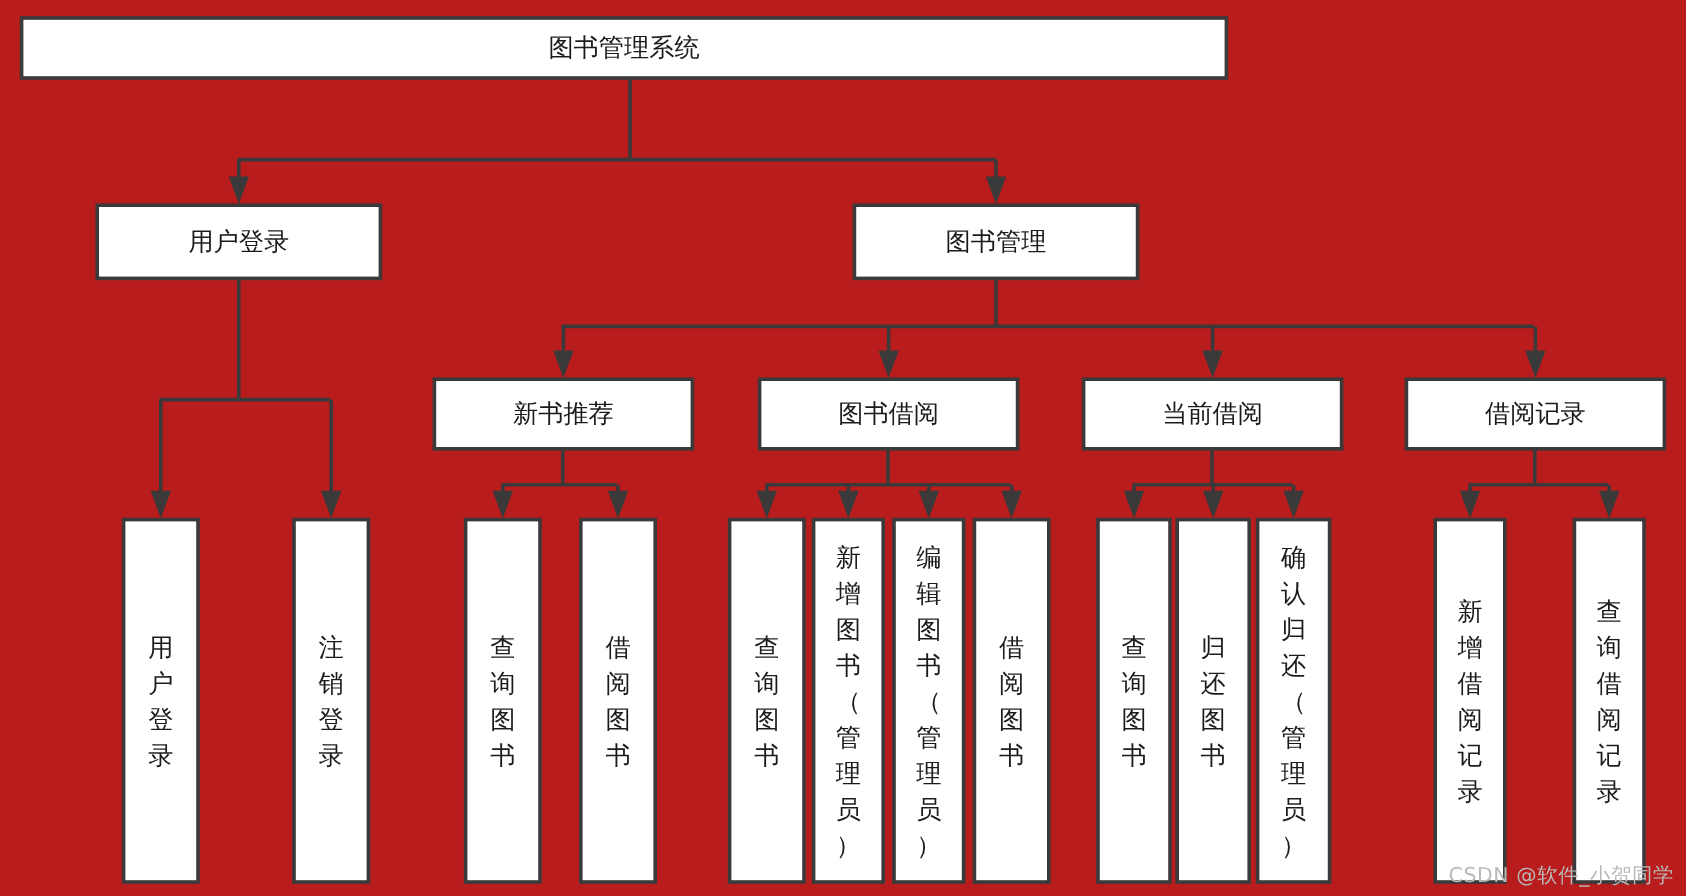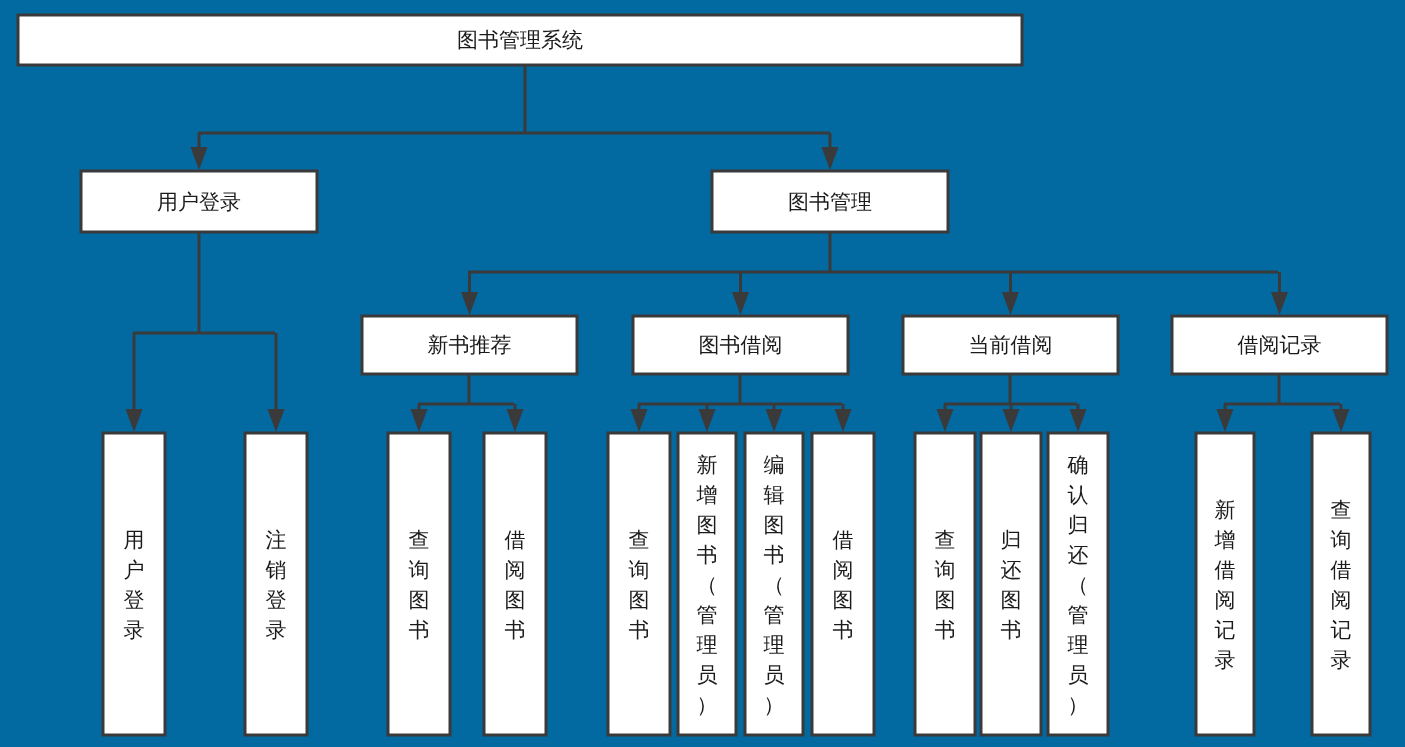--- a/index.html
+++ b/index.html
@@ -8,21 +8,21 @@
     padding: 0;
     background: #ffffff;
   }
   body {
     font-family: "DejaVu Sans", "Liberation Sans", sans-serif;
   }
   #diagram-root {
     position: relative;
     width: 1405px;
     height: 747px;
-    background: #0369a1;
+    background: #b91c1c;
     overflow: hidden;
   }
   svg.diagram-canvas {
     position: absolute;
     left: 0;
     top: 0;
     width: 1405px;
     height: 747px;
     display: block;
   }
@@ -252,13 +252,14 @@
         <g>
           <rect x="1196" y="433" width="58" height="302" class="node-box"></rect>
           <text x="1225" y="517" class="node-label-v"><tspan x="1225" dy="0">新</tspan><tspan x="1225" dy="30">增</tspan><tspan x="1225" dy="30">借</tspan><tspan x="1225" dy="30">阅</tspan><tspan x="1225" dy="30">记</tspan><tspan x="1225" dy="30">录</tspan></text>
         </g>
         <g>
           <rect x="1312" y="433" width="58" height="302" class="node-box"></rect>
           <text x="1341" y="517" class="node-label-v"><tspan x="1341" dy="0">查</tspan><tspan x="1341" dy="30">询</tspan><tspan x="1341" dy="30">借</tspan><tspan x="1341" dy="30">阅</tspan><tspan x="1341" dy="30">记</tspan><tspan x="1341" dy="30">录</tspan></text>
         </g>
       </g>
   </svg>
+  <div class="watermark-text">CSDN @软件_小贺同学</div>
 </div>
 
 </body></html>

